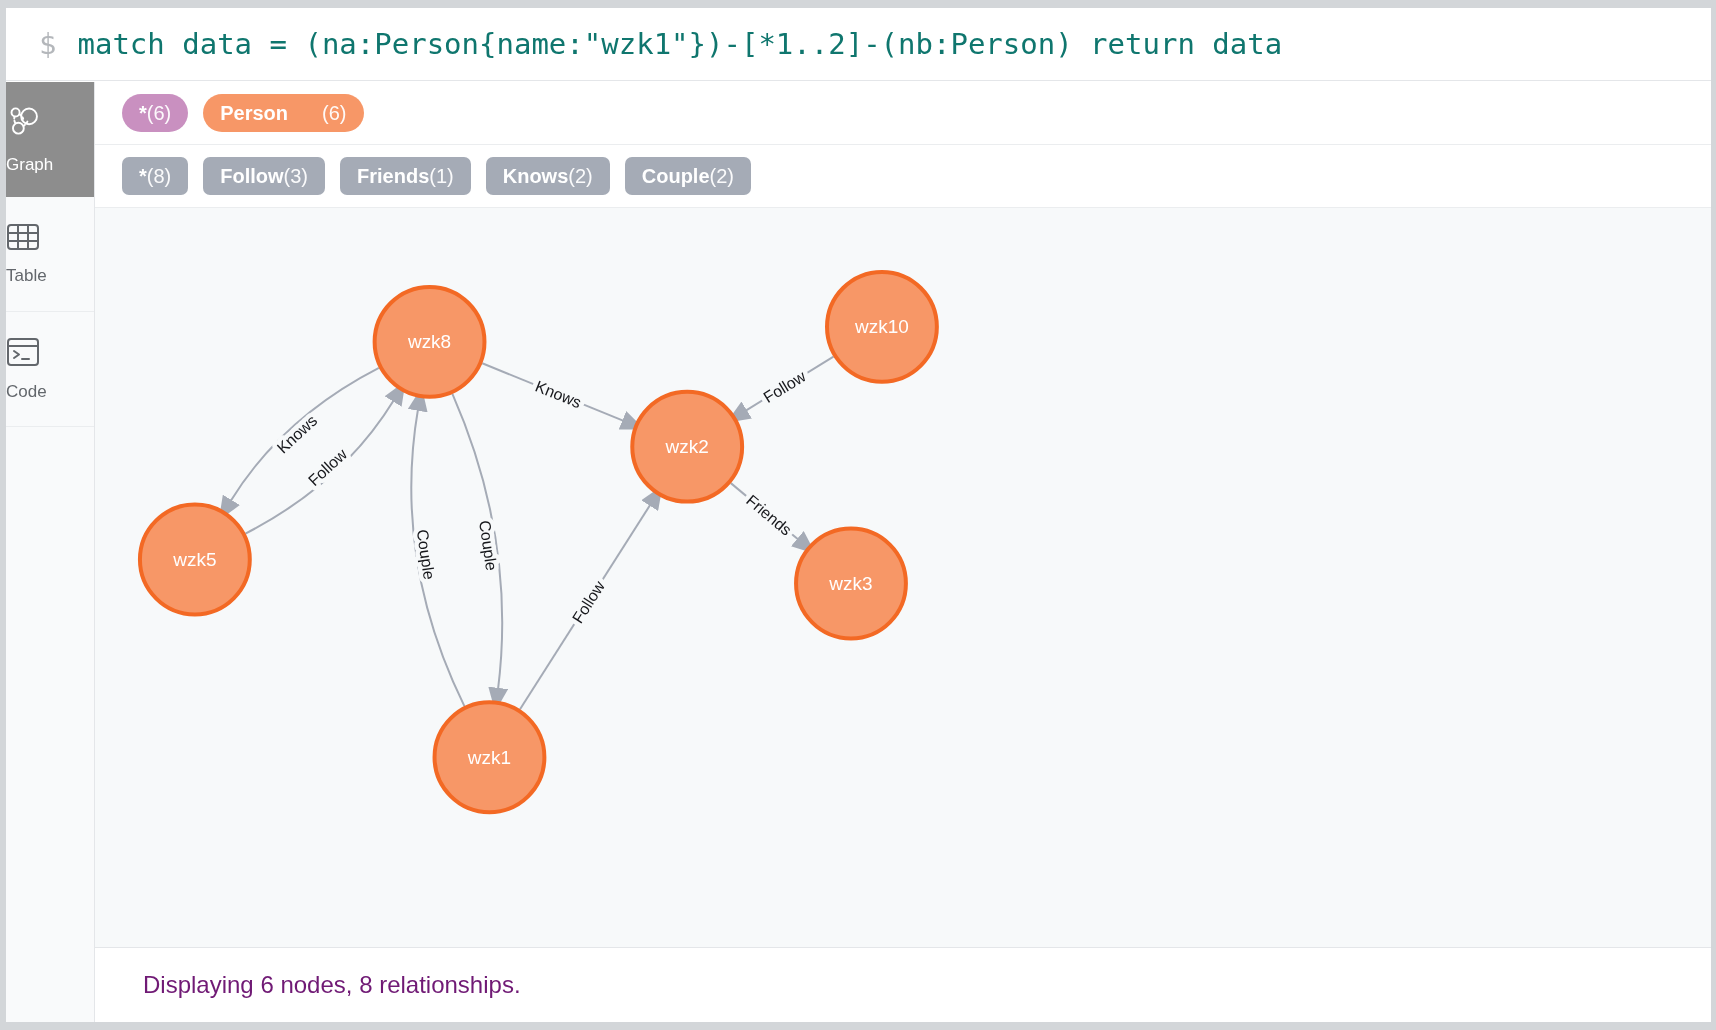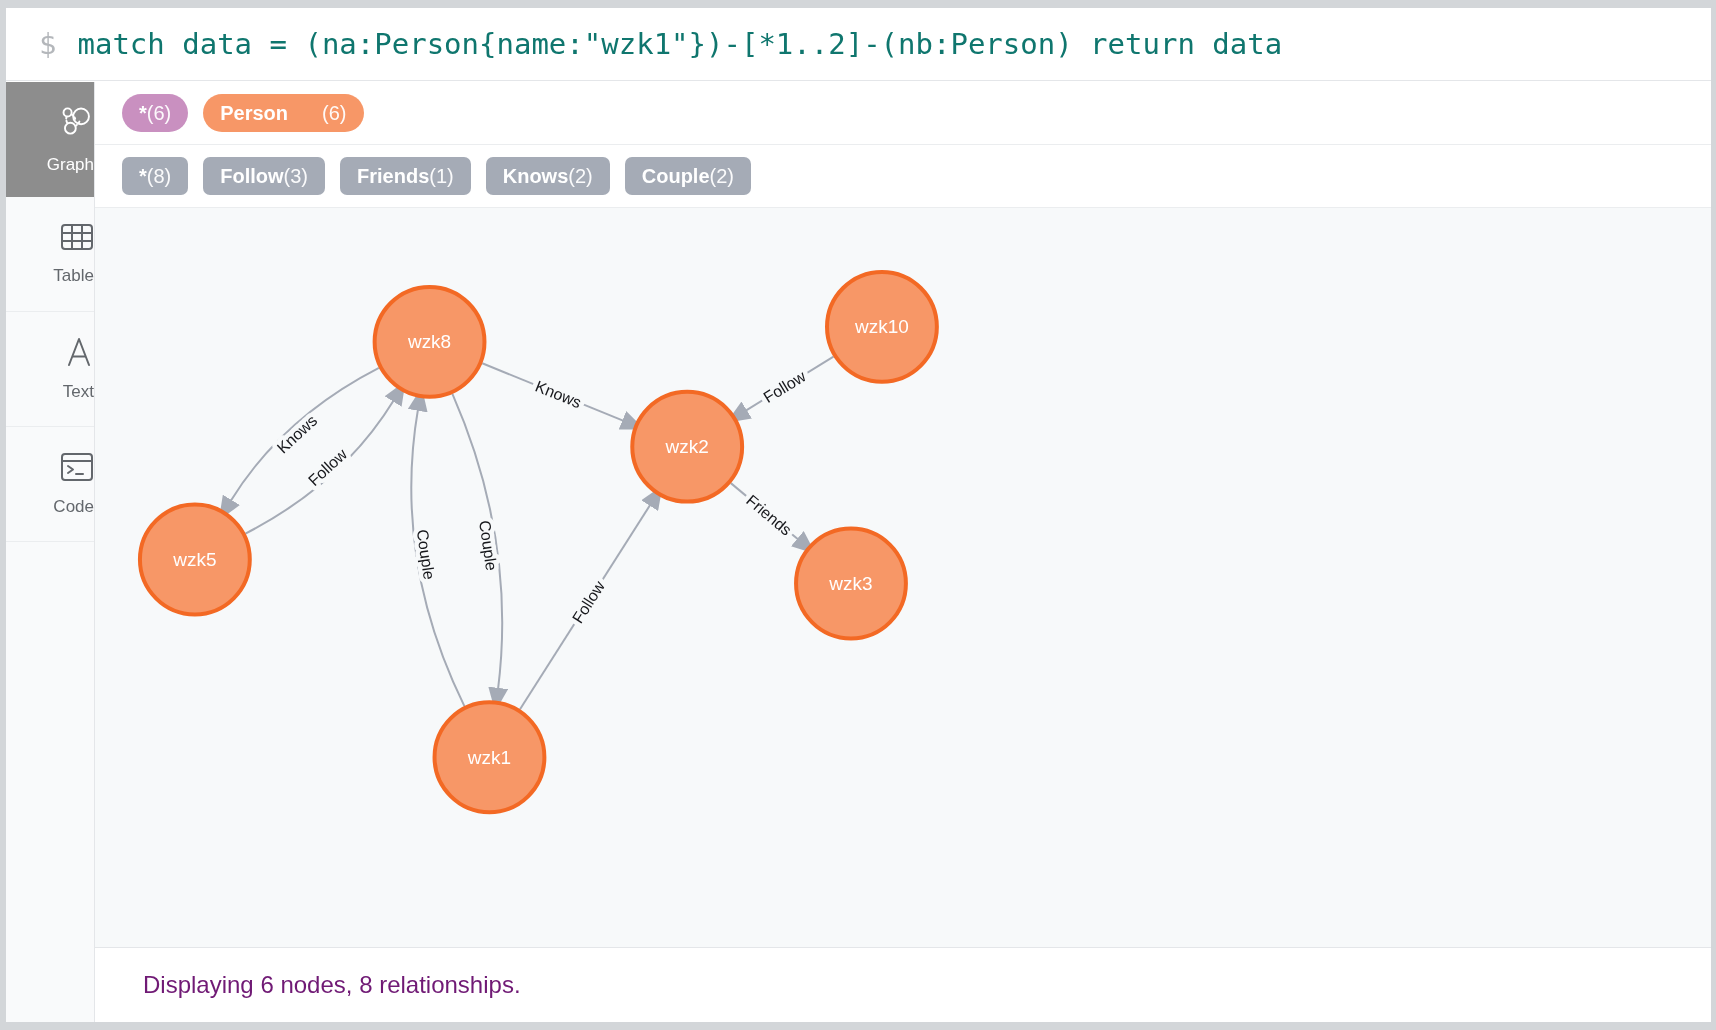--- a/index.html
+++ b/index.html
@@ -23,21 +23,21 @@
   }
   .prompt{color:#B4B7BB;margin-right:21px;}
   .query-text{color:#0f766e;letter-spacing:0px;}
   
   .sidebar{
     position:absolute;left:0;top:74px;bottom:0;width:89px;
     background:#F9FAFB;border-right:1px solid #E4E6E9;box-sizing:border-box;
   }
   .side-tab{
     height:114px;border-bottom:1px solid #EBEDEF;
-    display:flex;flex-direction:column;align-items:flex-end;justify-content:center;
+    display:flex;flex-direction:column;align-items:flex-start;justify-content:center;
     gap:15px;color:#63676C;font-size:17px;cursor:pointer;user-select:none;
   }
   .side-tab svg{display:block;}
   .side-tab .stroke{stroke:#63676C;fill:none;stroke-width:2;stroke-linecap:round;stroke-linejoin:round;}
   .side-tab.active{background:#8D8D8D;color:#FFFFFF;border-bottom:1px solid #8D8D8D;}
   .side-tab.active .stroke{stroke:#FFFFFF;stroke-width:1.7;}
   
   .main{position:absolute;left:89px;top:74px;right:0;bottom:0;}
   .badge-row{
     height:63px;border-bottom:1px solid #EBEDEF;background:#FFFFFF;
@@ -110,29 +110,20 @@
       <span>
         <svg width="34" height="28" viewBox="0 0 34 28">
           <rect class="stroke" x="2" y="2" width="30" height="24" rx="3"></rect>
           <line class="stroke" x1="2" y1="10" x2="32" y2="10"></line>
           <line class="stroke" x1="2" y1="18" x2="32" y2="18"></line>
           <line class="stroke" x1="12" y1="2" x2="12" y2="26"></line>
           <line class="stroke" x1="22" y1="2" x2="22" y2="26"></line>
         </svg>
       </span>
       <span>Table</span>
-    </div>
-    <div class="side-tab">
-      <span>
-        <svg width="30" height="30" viewBox="0 0 26 30">
-          <path class="stroke" d="M3 28 L13 2 L23 28" stroke-width="1.7"></path>
-          <line class="stroke" x1="7" y1="19.5" x2="19" y2="19.5" stroke-width="1.7"></line>
-        </svg>
-      </span>
-      <span>Text</span>
     </div>
     <div class="side-tab">
       <span>
         <svg width="34" height="30" viewBox="0 0 34 30">
           <rect class="stroke" x="2" y="2" width="30" height="26" rx="3"></rect>
           <line class="stroke" x1="2" y1="9" x2="32" y2="9"></line>
           <polyline class="stroke" points="8,14 13,17.5 8,21"></polyline>
           <line class="stroke" x1="16" y1="22" x2="23" y2="22"></line>
         </svg>
       </span>

